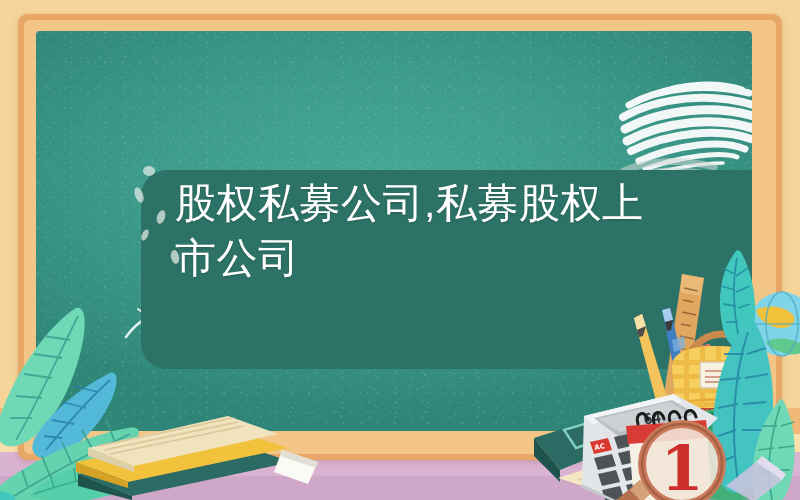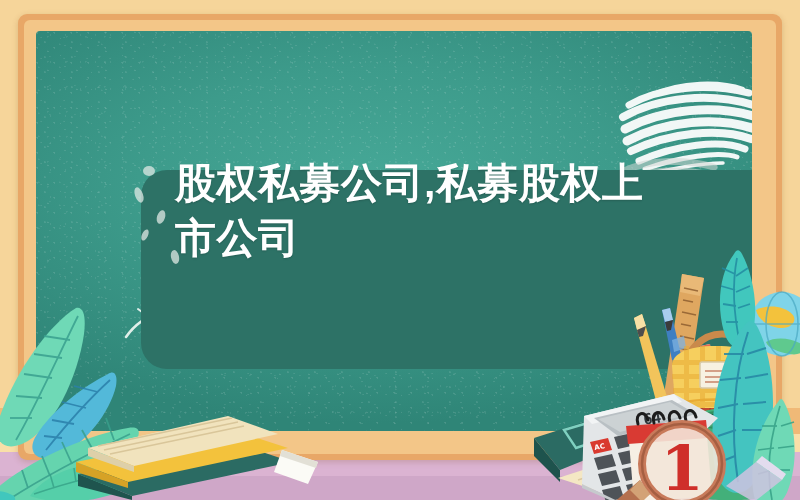--- a/index.html
+++ b/index.html
@@ -108,25 +108,25 @@
     height: 199px;
     background: #2d7266;
     border-top-left-radius: 26px;
     border-bottom-left-radius: 26px;
   }
 
   
   .title-text {
     position: absolute;
     left: 175px;
-    top: 156px;
+    top: 176px;
     width: 470px;
     color: #ffffff;
     font-size: 41px;
-    font-weight: bold;
+    font-weight: normal;
     line-height: 1.33;
     letter-spacing: .5px;
     white-space: pre-wrap;
     text-shadow: 0 1px 2px rgba(0,0,0,.18);
   }
 
   
   .art { position: absolute; }
   svg { display: block; overflow: visible; }
 </style>

